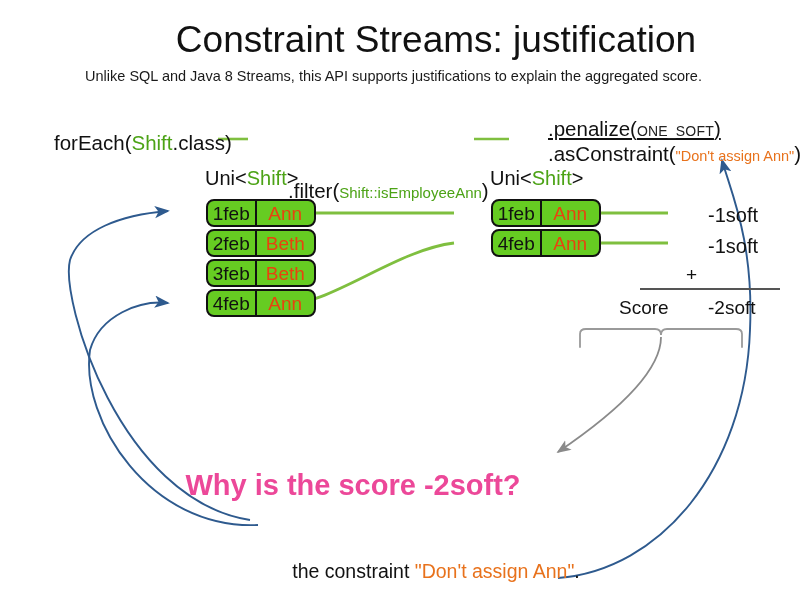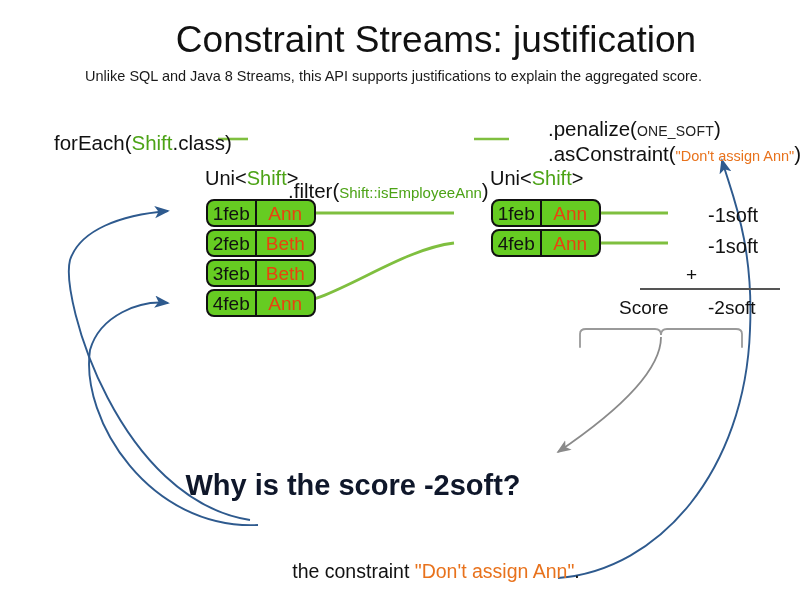--- a/index.html
+++ b/index.html
@@ -17,21 +17,21 @@
 
   
   .code{font-size:20.5px;line-height:25px;color:#111;white-space:nowrap;}
   .code .g{color:#4CA316;}
   .code .sm{font-size:15px;color:#4CA316;}
   .code .smk{font-size:14px;color:#222;letter-spacing:.2px;}
   .code .orng{color:#E8721C;font-size:14.5px;}
 
   #code-foreach{left:18px;top:130px;}
   #code-filter{left:252px;top:130px;margin-top:48px;}
-  #code-penalize{left:512px;top:116px;}
+  #code-penalize{left:512px;top:116px;text-decoration:underline;}
   #code-asconstraint{left:512px;top:141px;}
 
   
   .uni{font-size:20px;line-height:24px;color:#111;white-space:nowrap;}
   .uni .g{color:#4CA316;}
   #uni-left{left:169px;top:166px;}
   #uni-right{left:454px;top:166px;}
 
   
   .pill{display:flex;align-items:stretch;
@@ -51,21 +51,21 @@
   .soft{font-size:20px;line-height:20px;color:#111;white-space:nowrap;}
   #soft1{left:672px;top:205px;}
   #soft2{left:672px;top:236px;}
   #plus{left:650px;top:265px;font-size:19px;line-height:19px;color:#111;}
   #sumrule{left:640px;top:288px;width:104px;height:2px;background:#555;}
   #score-label{left:583px;top:298px;font-size:19px;line-height:19px;color:#111;}
   #score-value{left:672px;top:298px;font-size:19px;line-height:19px;color:#111;}
 
   
   #why{left:0;top:468px;width:634px;text-align:center;
-       font-size:29px;line-height:34px;font-weight:bold;color:#0f172a;}
+       font-size:29px;line-height:34px;font-weight:bold;color:#ec4899;}
   .expl{left:0;width:800px;text-align:center;font-size:19.5px;line-height:25px;color:#111;}
   #expl1{top:509px;}
   #expl2{top:534px;}
   #expl3{top:559px;}
   .expl .g{color:#5BA316;}
   .expl .orng{color:#E8721C;}
 
   svg.overlay{position:absolute;left:0;top:0;width:800px;height:600px;
               pointer-events:none;}
 </style>

